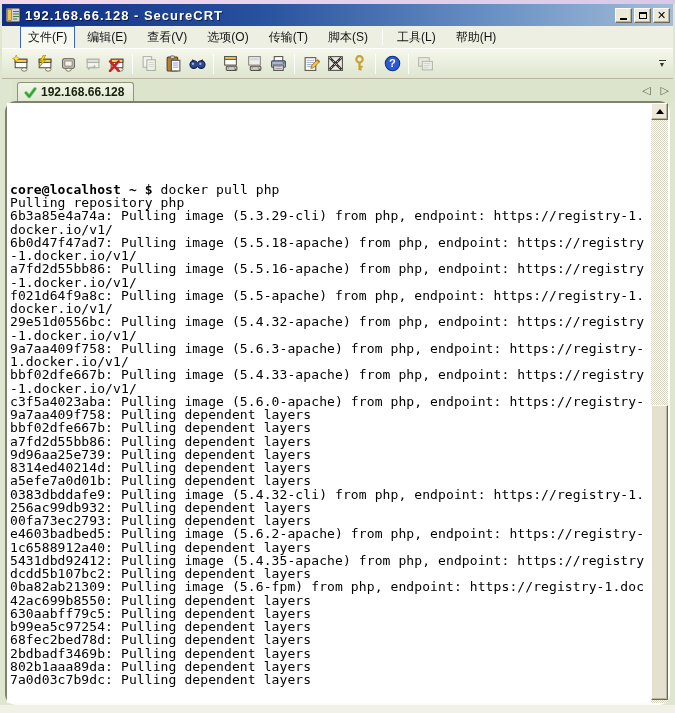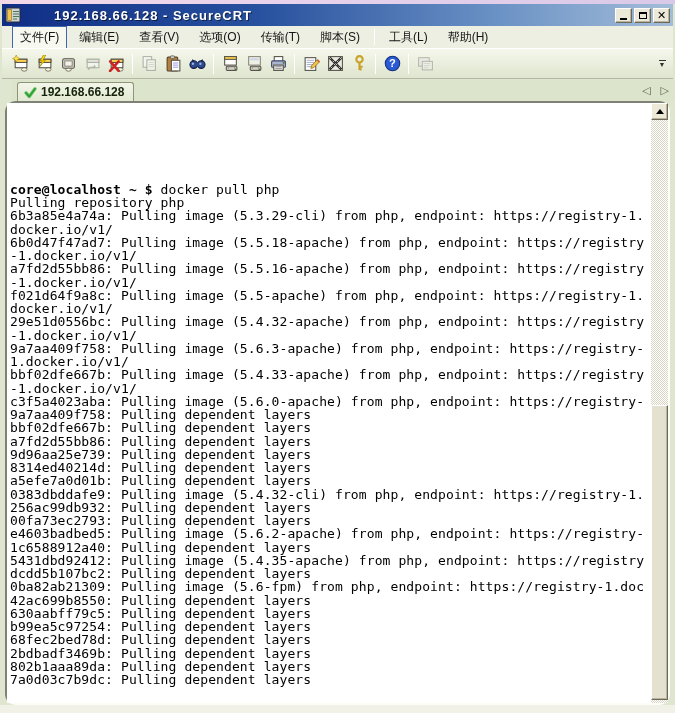--- a/index.html
+++ b/index.html
@@ -7,35 +7,35 @@
   .window{
     position:relative;width:675px;height:713px;background:#dfe6cf;
     font-family:"Liberation Sans","DejaVu Sans",sans-serif;overflow:hidden;
   }
   
   .top-strip{position:absolute;left:0;top:0;width:675px;height:4px;
     background:linear-gradient(90deg,#f3d9e8 0%,#e9d3ec 40%,#d9c9e8 100%);}
   
   .titlebar{position:absolute;left:2px;top:4px;width:671px;height:22px;
     background:linear-gradient(90deg,#102e86 0%,#27509e 38%,#6d94c6 75%,#a4bcd8 100%);
-    display:flex;align-items:center;padding:0 3px;gap:29px;}
+    display:flex;align-items:center;padding:0 3px;}
   .title-icon{width:16px;height:16px;margin-right:4px;flex:0 0 auto;}
   .title-text{color:#fff;font-weight:bold;font-size:13px;letter-spacing:1px;
     text-shadow:1px 1px 0 rgba(0,0,0,.55);white-space:nowrap;}
   .win-controls{margin-left:auto;display:flex;gap:2px;}
   .win-btn{width:17px;height:15px;background:#ece9d8;border:1px solid #fff;
     border-right-color:#6d6a58;border-bottom-color:#6d6a58;
     box-shadow:inset -1px -1px 0 #b8b4a0;display:flex;align-items:center;justify-content:center;
     position:relative;}
   .glyph-min{width:7px;height:2px;background:#000;margin-top:7px;}
   .glyph-max{width:8px;height:7px;border:1px solid #000;border-top-width:2px;}
   .glyph-close{font-size:11px;line-height:1;font-weight:bold;color:#000;font-family:"DejaVu Sans",sans-serif;}
   
   .menubar{position:absolute;left:2px;top:26px;width:671px;height:22px;background:#edefe2;
-    display:flex;align-items:center;padding-left:10px;font-size:12px;color:#141414;}
+    display:flex;align-items:center;padding-left:18px;font-size:12px;color:#141414;}
   .menu-item{padding:2px 7px;margin-right:4px;white-space:nowrap;border:1px solid transparent;}
   .menu-item.highlighted{border:1px solid #3f66b0;background:#f7f8f0;}
   .menu-sep{width:1px;height:16px;background:#b2b09e;border-right:1px solid #fff;margin:0 6px 0 2px;}
   
   .toolbar{position:absolute;left:2px;top:48px;width:671px;height:31px;
     background:linear-gradient(#f5f7eb,#dfe5cf);
     border-top:1px solid #fff;border-bottom:1px solid #b6b4a2;
     display:flex;align-items:center;padding-left:6px;}
   .tbtn{width:24px;height:24px;display:flex;align-items:center;justify-content:center;flex:0 0 auto;}
   .tbtn svg{width:17px;height:17px;}

